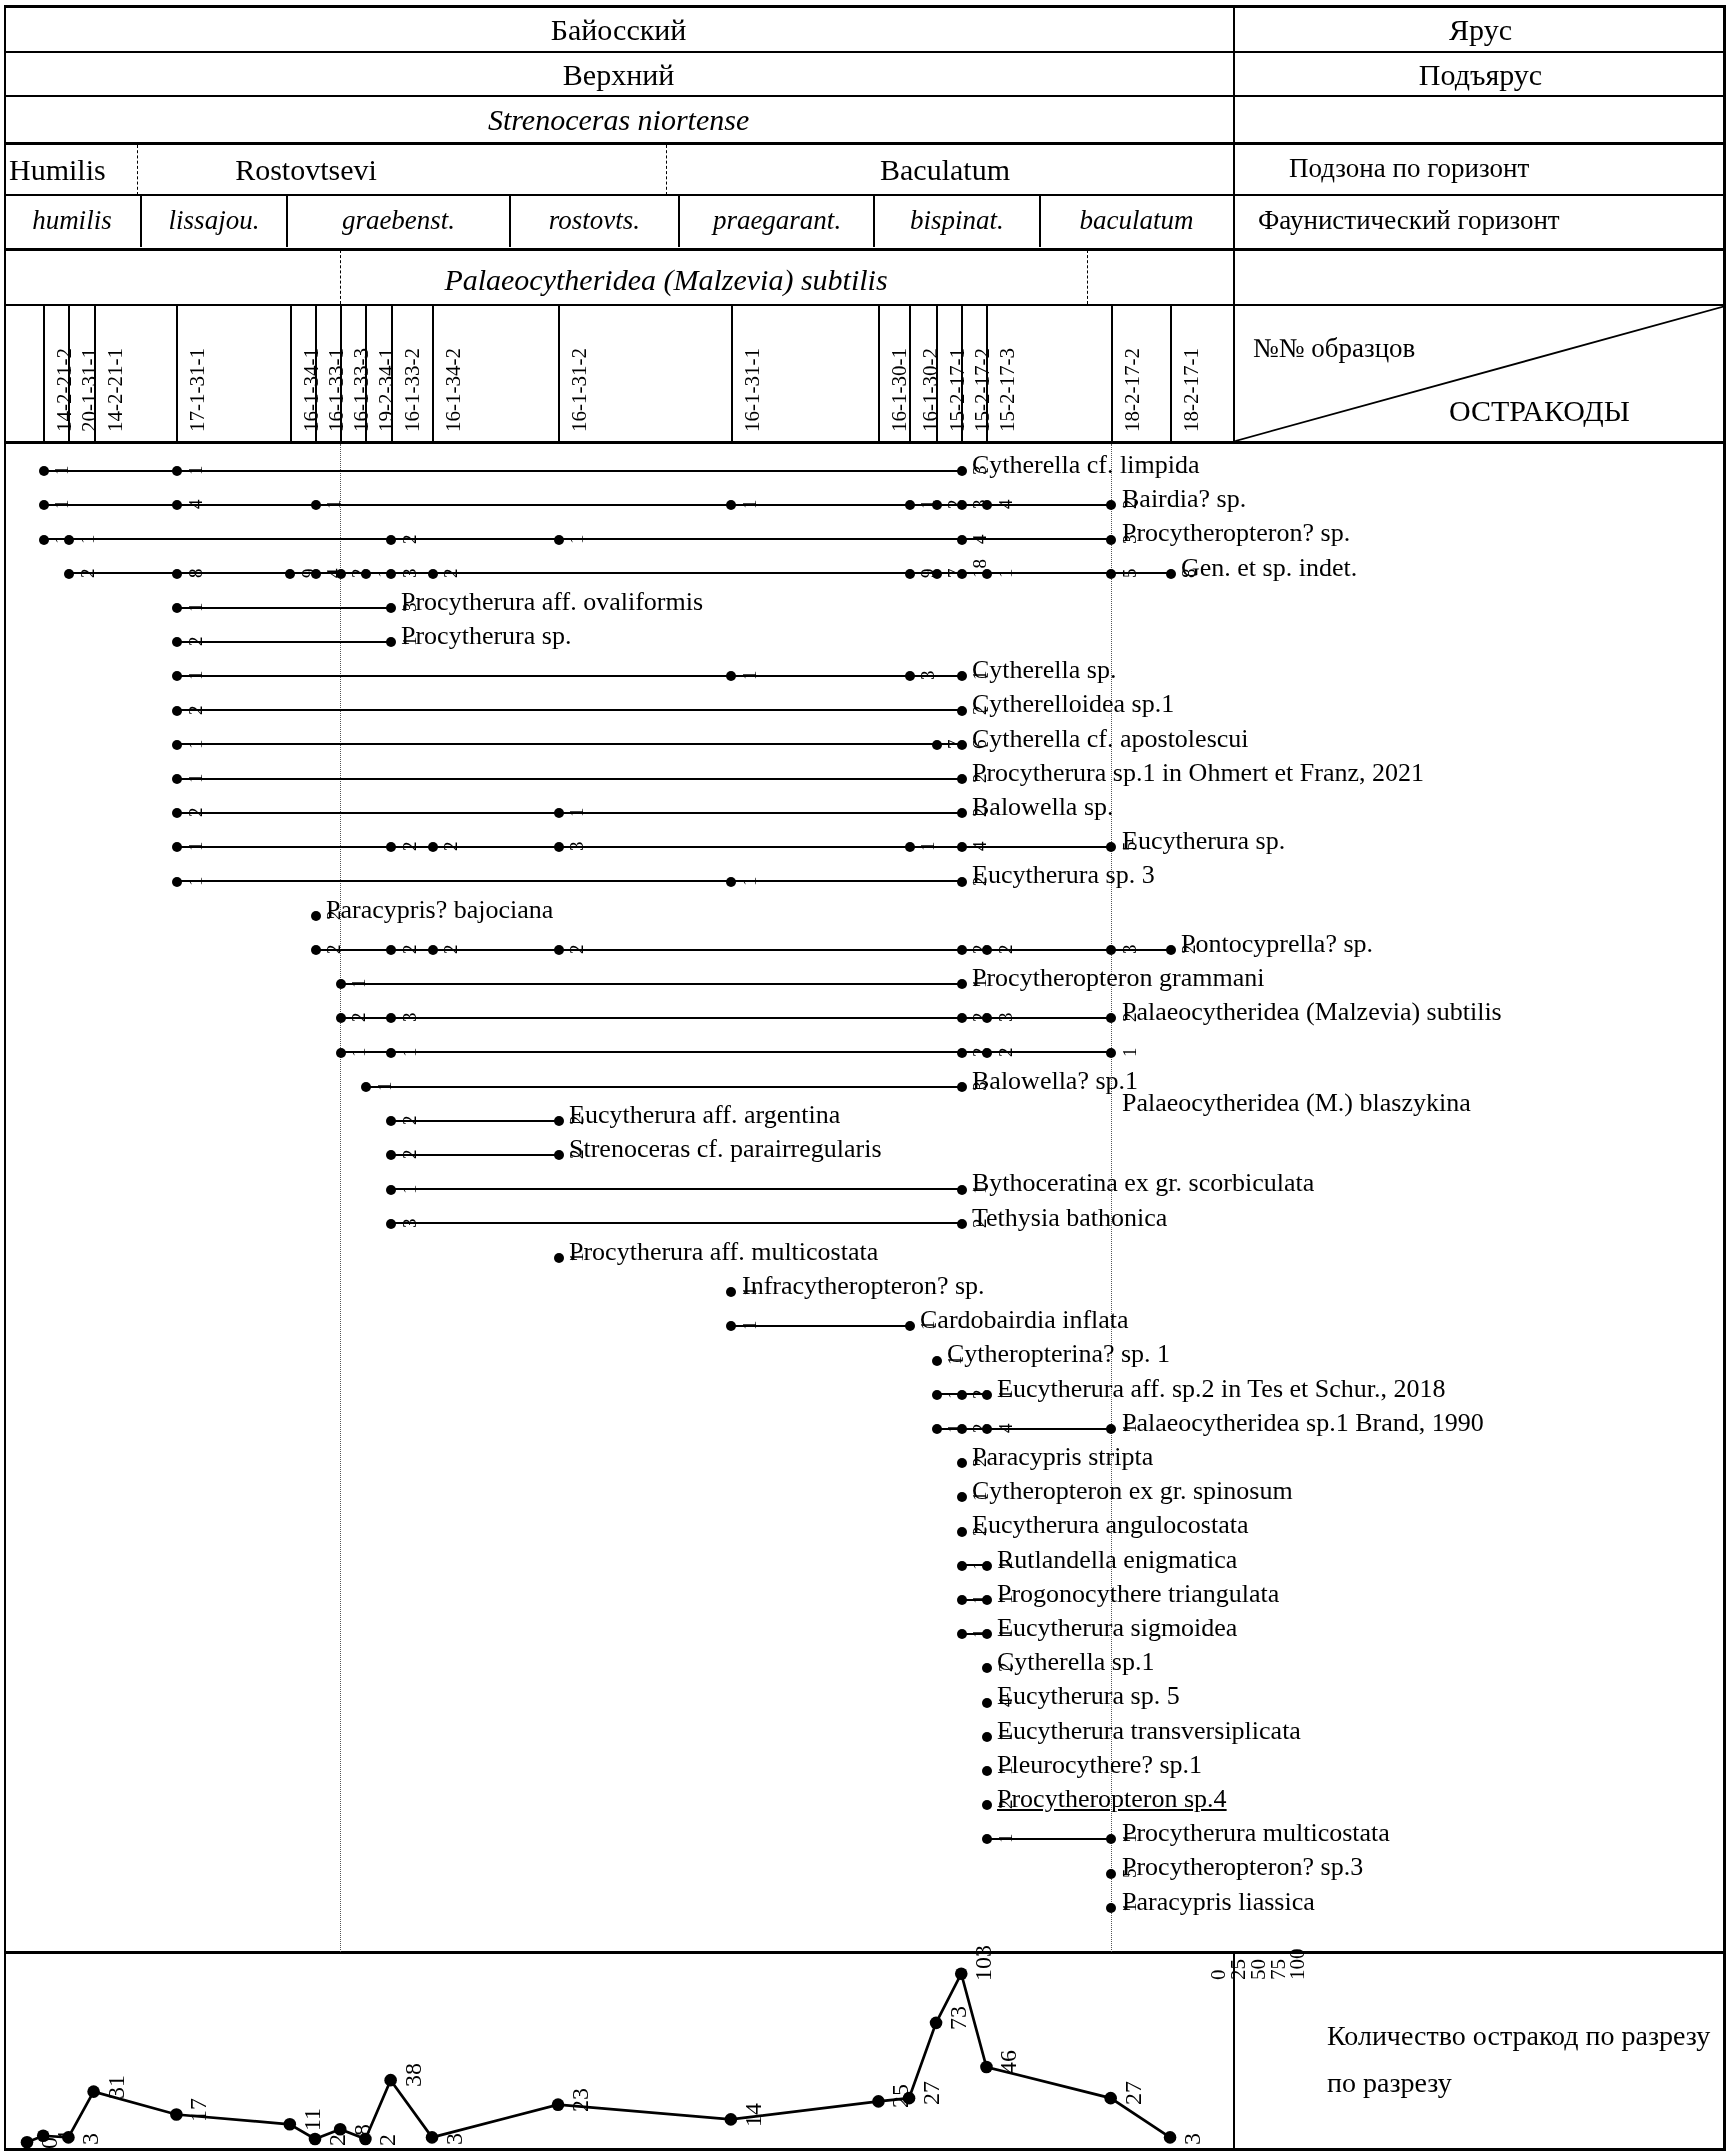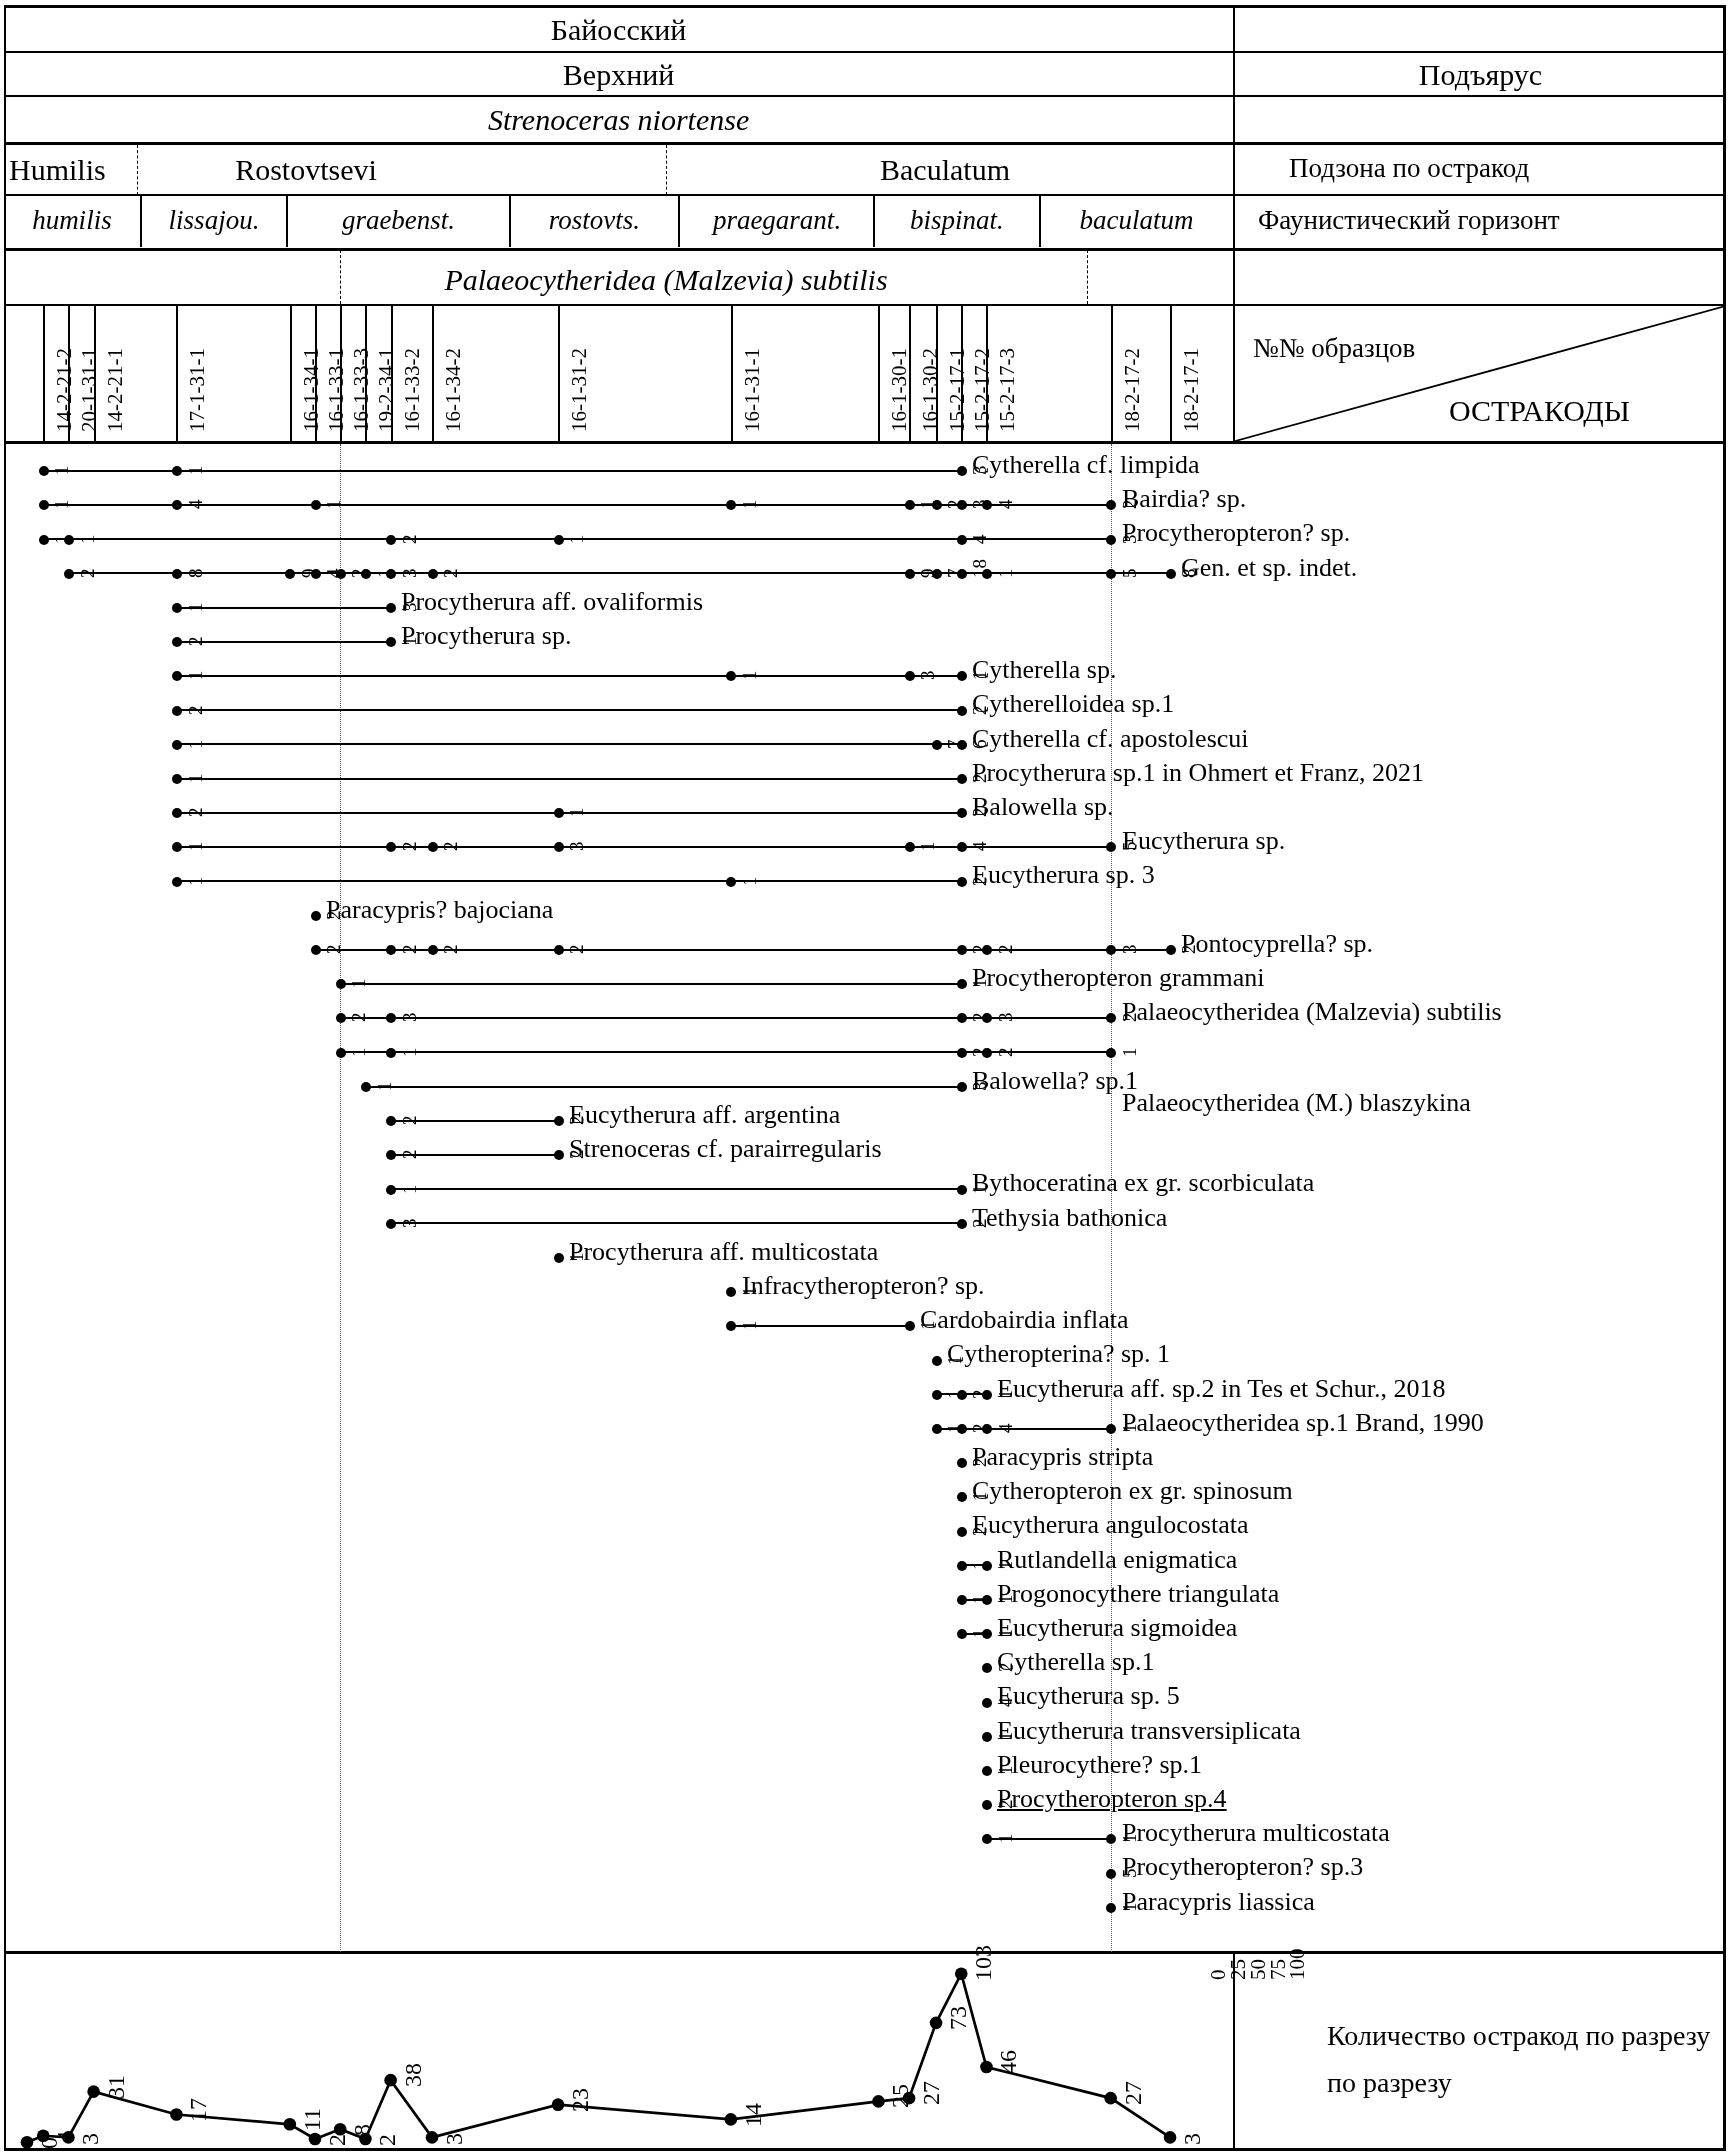--- a/index.html
+++ b/index.html
@@ -37,30 +37,31 @@
   <div class="ln" style="left:3.6px;top:1951px;width:1722px;height:2.7px;"></div>
 
   <div class="ln" style="left:1233px;top:5.4px;width:1.8px;height:436px;"></div>
   <div class="ln" style="left:1233px;top:1951px;width:1.8px;height:199px;"></div>
 
   <svg style="position:absolute;left:1235px;top:306px;width:491px;height:135px;" viewBox="0 0 545 150" width="491" height="135">
     <line x1="0" y1="150" x2="545" y2="0" stroke="#000" stroke-width="2"></line>
   </svg>
 
   <div class="txt center" style="left:3.6px;top:12.6px;width:1230px;font-size:30px;">Байосский</div>
+  <div class="txt center" style="left:1235px;top:12.6px;width:491px;font-size:30px;">Ярус</div>
 
   <div class="txt center" style="left:3.6px;top:58px;width:1230px;font-size:30px;">Верхний</div>
   <div class="txt center" style="left:1235px;top:58px;width:491px;font-size:30px;">Подъярус</div>
 
   <div class="txt center ital" style="left:3.6px;top:103px;width:1230px;font-size:30px;">Strenoceras niortense</div>
 
   <div class="txt" style="left:9px;top:153px;font-size:30px;">Humilis</div>
   <div class="txt center" style="left:135px;top:153px;width:342px;font-size:30px;">Rostovtsevi</div>
   <div class="txt center" style="left:666px;top:153px;width:558px;font-size:30px;">Baculatum</div>
-  <div class="txt" style="left:1289px;top:153px;font-size:27px;">Подзона по остракод</div>
+  <div class="txt" style="left:1289px;top:153px;font-size:27px;">Подзона по горизонт</div>
   <div class="dashv" style="left:137px;top:145px;height:50px;"></div>
   <div class="dashv" style="left:666px;top:145px;height:50px;"></div>
 
   <div class="txt center ital" style="left:5.4px;top:205px;width:133px;font-size:27px;">humilis</div>
   <div class="txt center ital" style="left:142px;top:205px;width:144px;font-size:27px;">lissajou.</div>
   <div class="txt center ital" style="left:288px;top:205px;width:221px;font-size:27px;">graebenst.</div>
   <div class="txt center ital" style="left:511px;top:205px;width:167px;font-size:27px;">rostovts.</div>
   <div class="txt center ital" style="left:680px;top:205px;width:194px;font-size:27px;">praegarant.</div>
   <div class="txt center ital" style="left:875px;top:205px;width:164px;font-size:27px;">bispinat.</div>
   <div class="txt center ital" style="left:1041px;top:205px;width:191px;font-size:27px;">baculatum</div>

